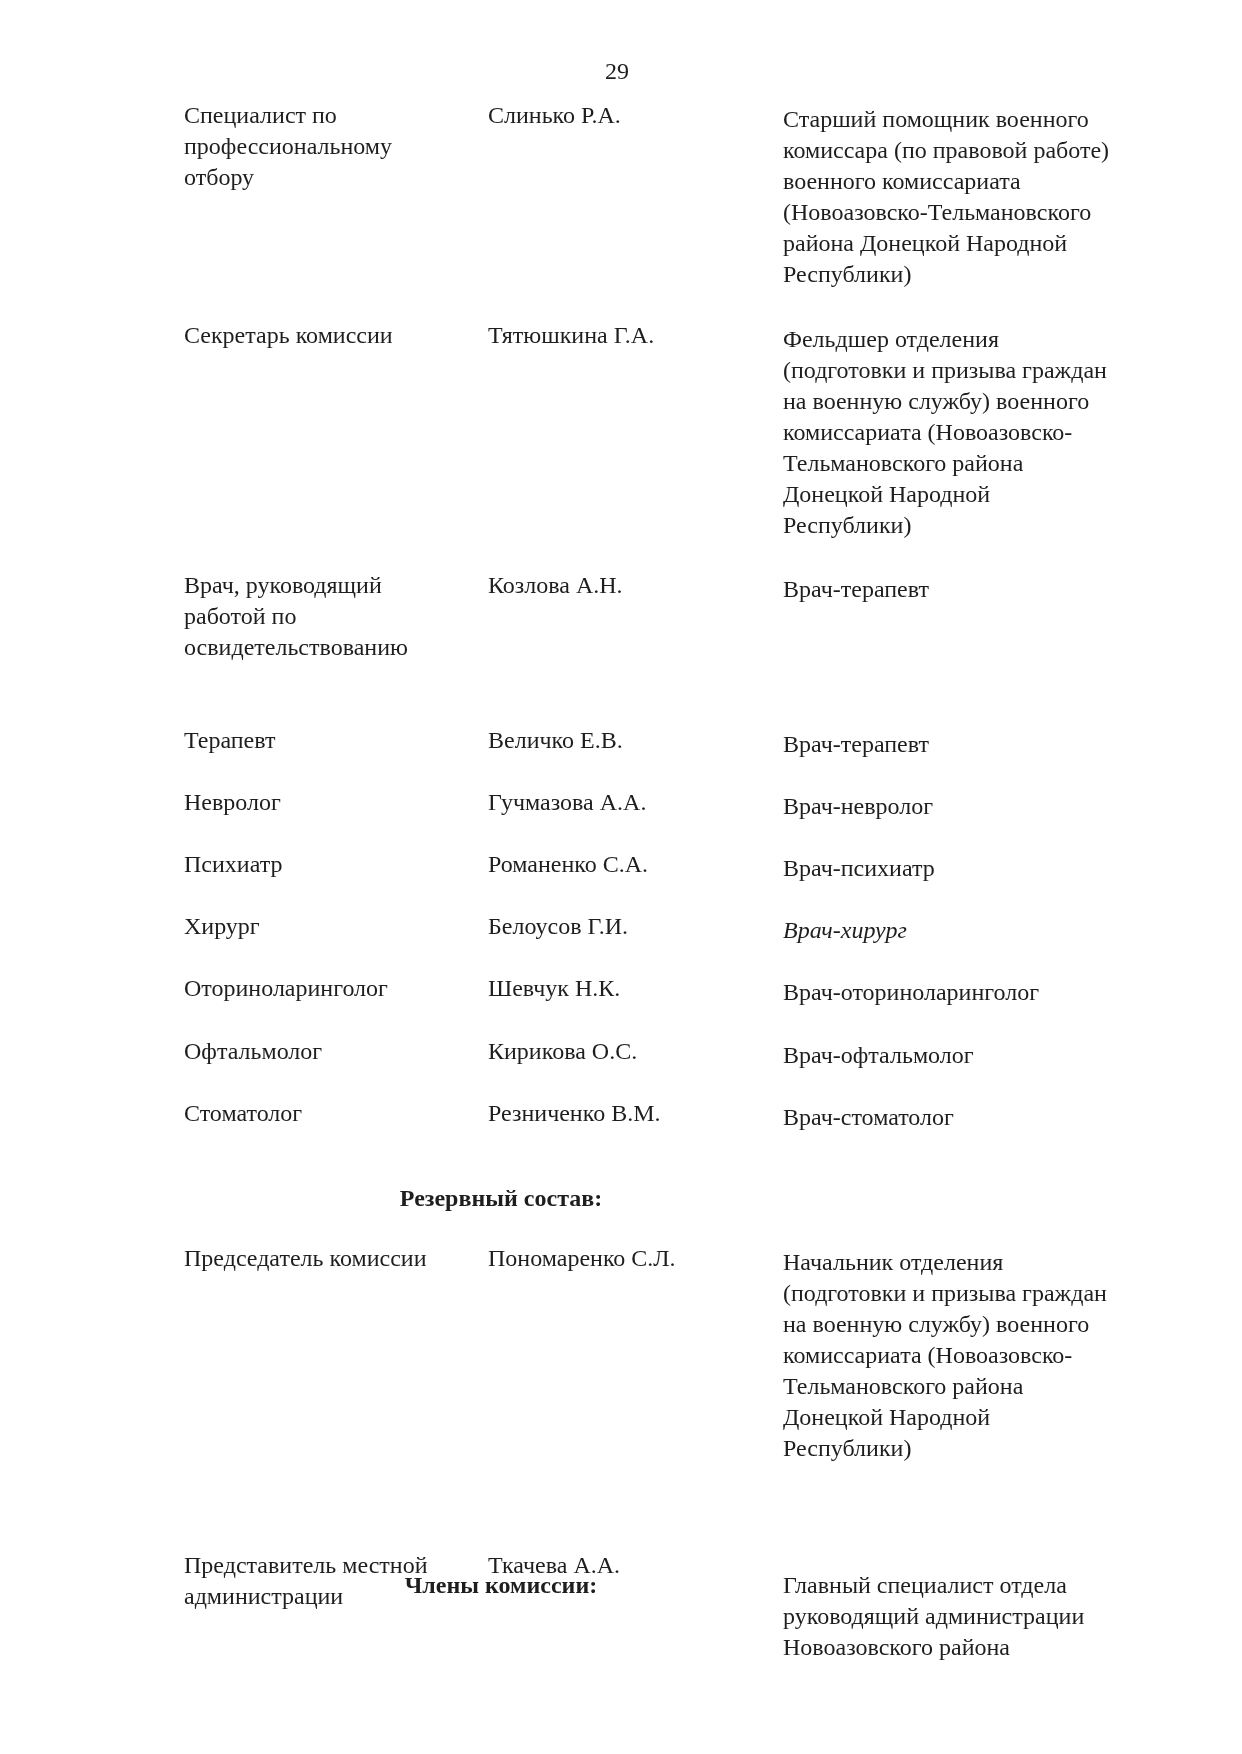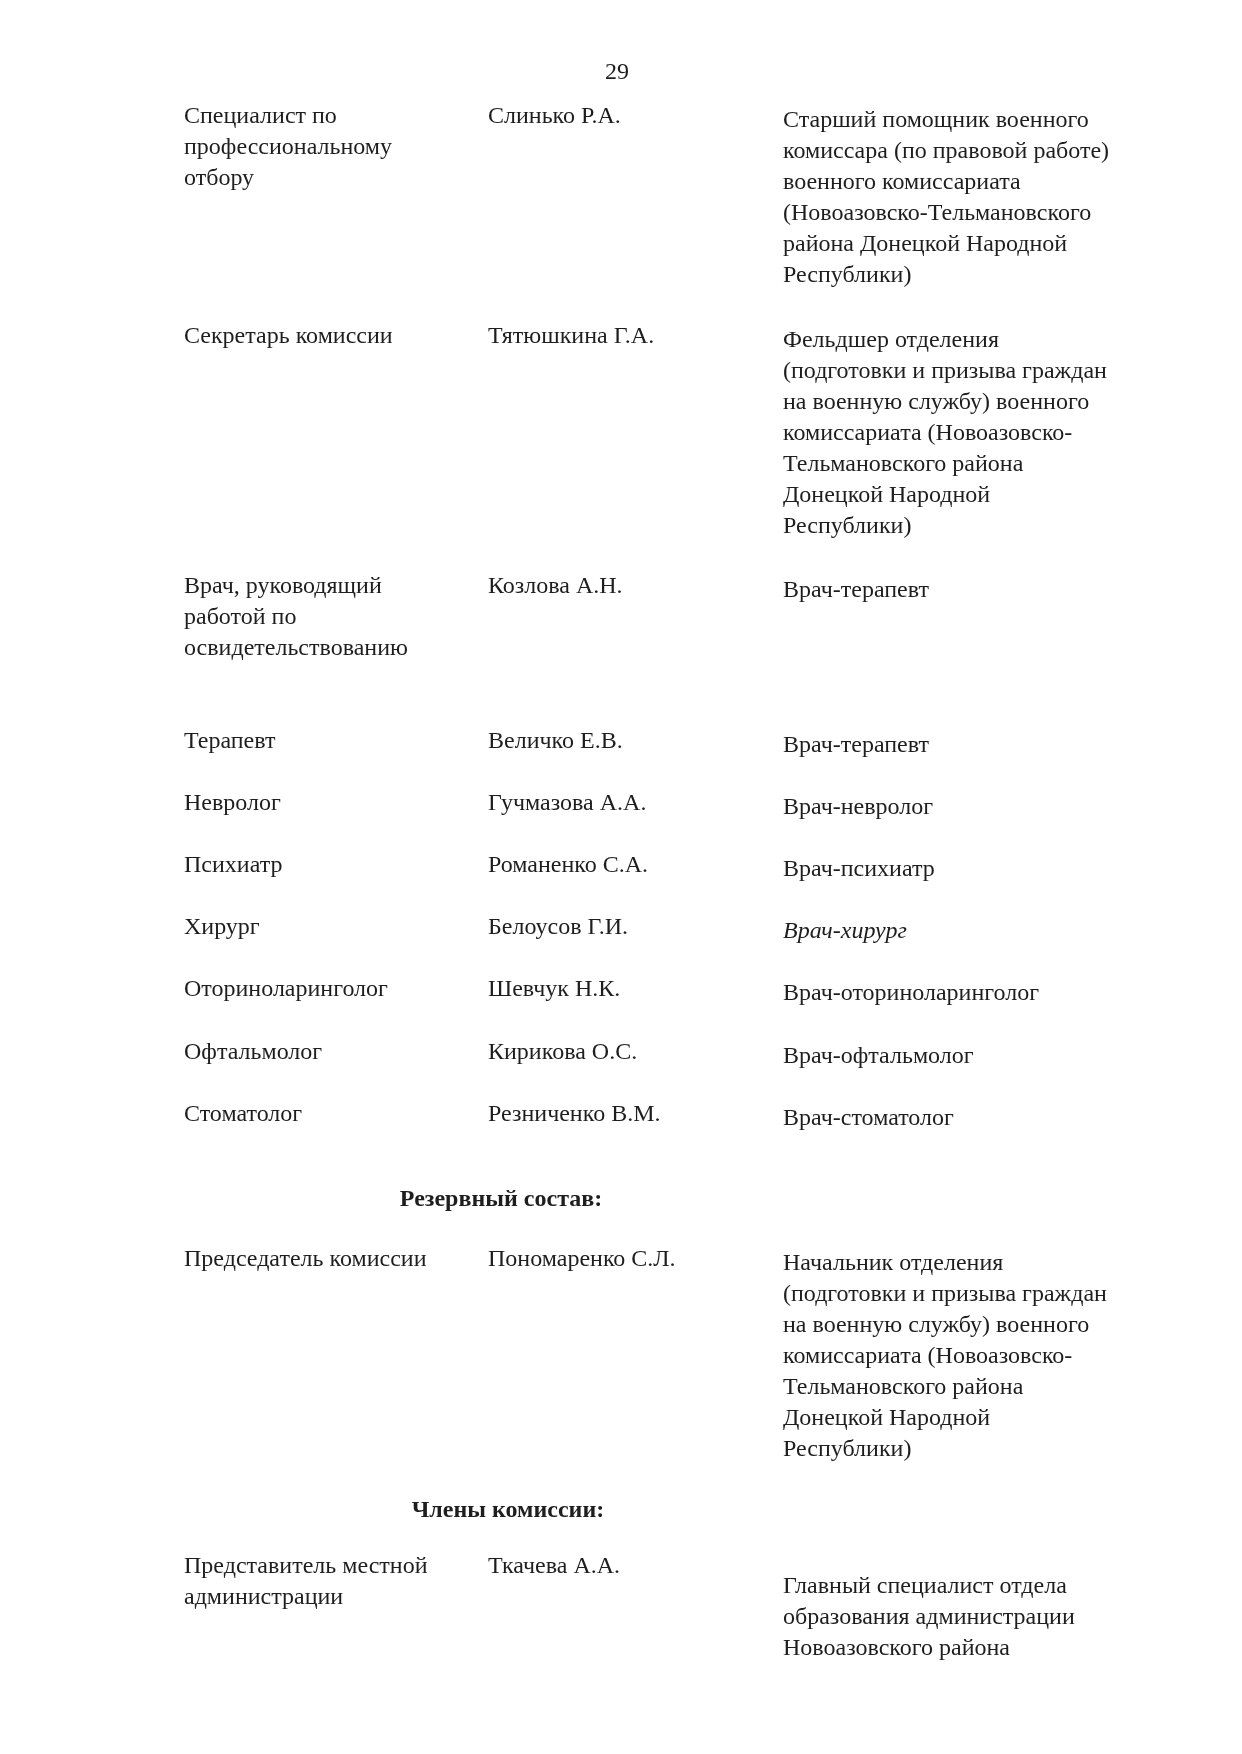--- a/index.html
+++ b/index.html
@@ -141,28 +141,28 @@
         <span class="line">(подготовки и призыва граждан</span>
         <span class="line">на военную службу) военного</span>
         <span class="line">комиссариата (Новоазовско-</span>
         <span class="line">Тельмановского района</span>
         <span class="line">Донецкой Народной</span>
         <span class="line">Республики)</span>
       </div>
     </div>
   </div>
 
-<div class="section" style="top:1494px;padding-left:7px;">Члены комиссии:</div>
+<div class="section" style="top:1570px;">Члены комиссии:</div>
 
 <div id="members">
     <div class="row" style="top: 1550px;">
       <div class="c1">
         <span class="line">Представитель местной</span>
         <span class="line">администрации</span>
       </div>
       <div class="c2">Ткачева А.А.</div>
       <div class="c3" style="top: 20px;">
         <span class="line">Главный специалист отдела</span>
-        <span class="line">образования администрации</span>
+        <span class="line">руководящий администрации</span>
         <span class="line">Новоазовского района</span>
       </div>
     </div>
   </div>
 
 </body></html>

